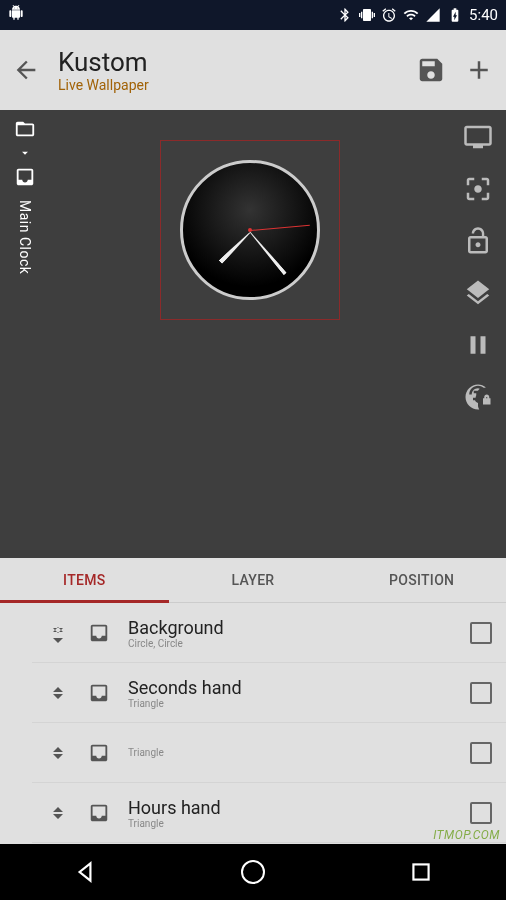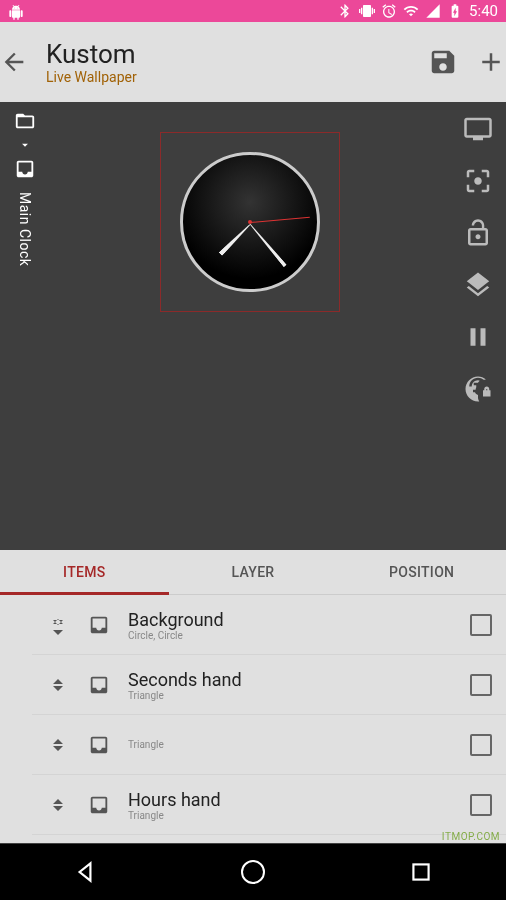--- a/index.html
+++ b/index.html
@@ -1,22 +1,22 @@
 <!DOCTYPE html>
 <html><head>
 <meta charset="utf-8">
 <style>
 * { margin: 0; padding: 0; box-sizing: border-box; font-family: Roboto, Arial, sans-serif; }
 body { width: 506px; height: 900px; background: #414141; overflow: hidden; position: relative; }
 
-.status-bar { height: 22px; background: #ec4899; color: #fff; display: flex; justify-content: flex-end; align-items: center; padding: 0 8px; gap: 6px; font-size: 15px; }
+.status-bar { height: 30px; background: #0f172a; color: #fff; display: flex; justify-content: flex-end; align-items: center; padding: 0 8px; gap: 6px; font-size: 15px; }
 .status-bar svg { width: 16px; height: 16px; fill: #fff; }
 .status-android { position: absolute; left: 8px; top: 5px; }
 
-.app-bar { height: 80px; background: #e0e0e0; display: flex; align-items: center; padding: 0 0; gap: 18px; }
+.app-bar { height: 80px; background: #e0e0e0; display: flex; align-items: center; padding: 0 12px; gap: 18px; }
 .app-bar .back { width: 28px; height: 28px; }
 .app-title-block { flex: 1; }
 .app-title { font-size: 26px; color: #222; font-weight: 400; }
 .app-sub { font-size: 14px; color: #a16207; }
 .app-bar .action { width: 30px; height: 30px; }
 
 .canvas-area { height: 448px; background: #3e3e3e; display: flex; }
 .left-rail { width: 50px; background: #3e3e3e; display: flex; flex-direction: column; align-items: center; padding-top: 8px; gap: 6px; }
 .left-rail svg { width: 28px; height: 22px; fill: #fff; }
 .rail-label { writing-mode: vertical-rl; color: #fff; font-size: 14px; margin-top: 6px; letter-spacing: 0.5px; }
@@ -42,21 +42,21 @@
 .layer-icon { width: 30px; height: 22px; }
 .item-text { flex: 1; }
 .item-title { font-size: 18px; color: #222; }
 .item-sub { font-size: 10px; color: #888; }
 .checkbox { width: 22px; height: 22px; border: 2px solid #666; border-radius: 2px; }
 
 .nav-bar { position: absolute; bottom: 0; left: 0; right: 0; height: 56px; background: #000; display: flex; justify-content: space-around; align-items: center; }
 .nav-bar svg { width: 26px; height: 26px; fill: none; stroke: #fff; stroke-width: 2; }
 .nav-bar .home { width: 24px; height: 24px; border: 2px solid #fff; border-radius: 50%; }
 
-.watermark { position: absolute; right: 6px; bottom: 58px; color: #6ea023; font-size: 10px; letter-spacing: 0.5px; opacity: 0.8; }
+.watermark { position: absolute; right: 6px; bottom: 58px; color: #6ea023; font-size: 12px; font-style: italic; letter-spacing: 0.5px; opacity: 0.8; }
 .gray { fill: #555; }
 </style>
 </head>
 <body>
 
 <div class="status-bar">
   <svg class="status-android" viewBox="0 0 24 24" fill="#fff">
       <path d="M6 18c0 .55.45 1 1 1h1v3h2v-3h4v3h2v-3h1c.55 0 1-.45 1-1V8H6v10zM3.5 8C2.67 8 2 8.67 2 9.5v7c0 .83.67 1.5 1.5 1.5S5 17.33 5 16.5v-7C5 8.67 4.33 8 3.5 8zm17 0c-.83 0-1.5.67-1.5 1.5v7c0 .83.67 1.5 1.5 1.5s1.5-.67 1.5-1.5v-7c0-.83-.67-1.5-1.5-1.5zM15.53 2.16l1.3-1.3c.2-.2.2-.51 0-.71-.2-.2-.51-.2-.71 0l-1.48 1.48C13.85 1.23 12.95 1 12 1c-.96 0-1.86.23-2.66.63L7.85.15c-.2-.2-.51-.2-.71 0-.2.2-.2.51 0 .71l1.31 1.31C6.97 3.26 6 5.01 6 7h12c0-1.99-.97-3.75-2.47-4.84zM10 5H9V4h1v1zm5 0h-1V4h1v1z"></path>
     </svg>
   <svg viewBox="0 0 24 24">

